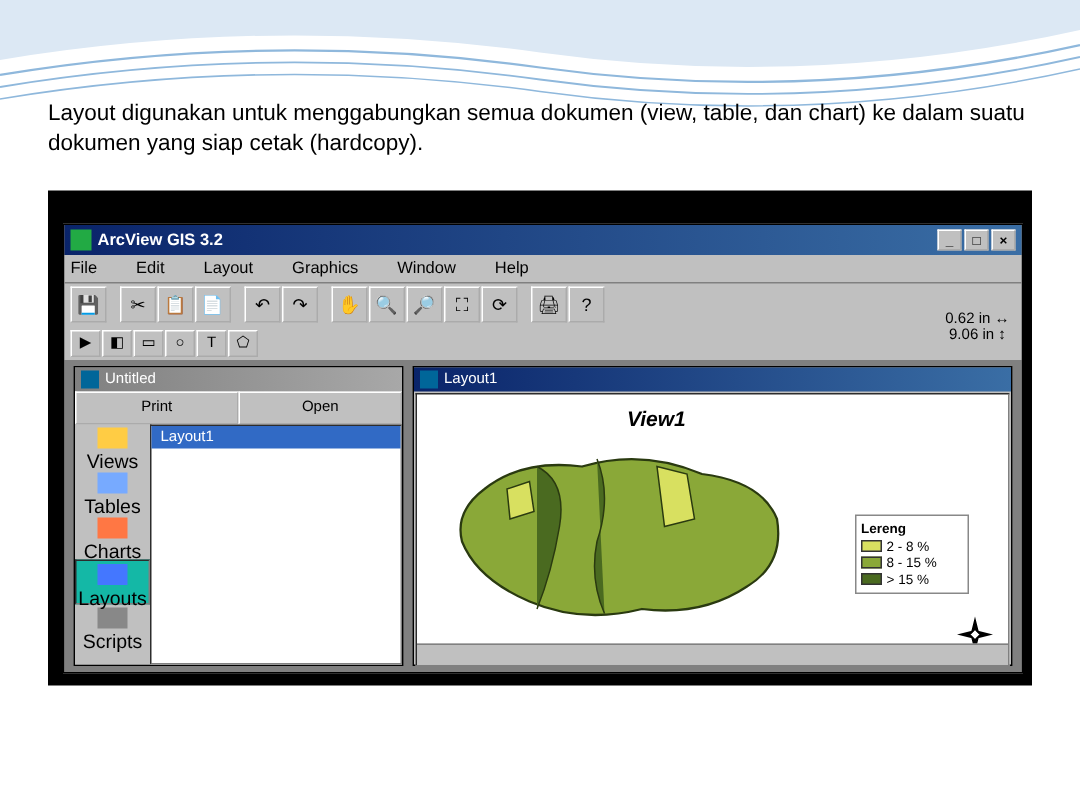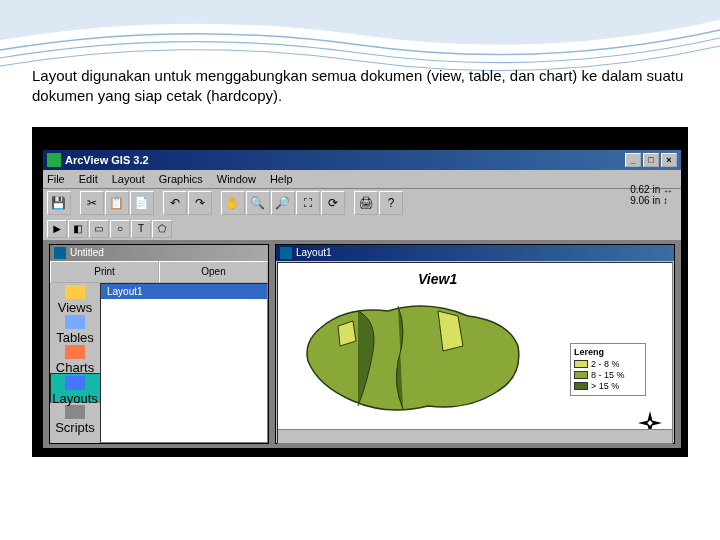--- a/index.html
+++ b/index.html
@@ -6,28 +6,28 @@
   body { width: 720px; height: 540px; font-family: Arial, sans-serif; background: #fff; position: relative; overflow: hidden; }
   .wave-bg { position: absolute; top: 0; left: 0; width: 720px; height: 90px; }
   .content { position: relative; padding: 66px 32px 0 32px; }
   .desc { font-size: 15px; line-height: 1.35; color: #000; margin-bottom: 20px; }
   .screenshot { position: relative; height: 330px; background: #000; }
   .app-window { position: absolute; top: 22px; left: 10px; width: 640px; height: 300px; background: #c0c0c0; border: 1px solid #000; }
   .app-title { height: 20px; background: linear-gradient(90deg,#0a246a,#3a6ea5); display: flex; align-items: center; padding: 0 4px; color: #fff; font-size: 11px; font-weight: bold; }
   .app-icon { width: 14px; height: 14px; background: #2a4; margin-right: 4px; display: inline-block; }
   .win-ctrls { margin-left: auto; display: flex; gap: 2px; }
   .win-btn { width: 16px; height: 14px; background: #c0c0c0; border: 1px outset #fff; font-size: 9px; text-align: center; line-height: 12px; color: #000; font-family: sans-serif; }
-  .menu-bar { height: 18px; background: #c0c0c0; display: flex; align-items: center; padding: 0 4px; font-size: 11px; }
+  .menu-bar { height: 18px; background: #c0c0c0; display: flex; align-items: center; padding: 0 4px; font-size: 11px; gap: 12px; }
   .menu-bar span { margin-right: 14px; }
   .toolbar { height: 30px; background: #c0c0c0; border-top: 1px solid #808080; display: flex; align-items: center; padding: 2px 4px; }
   .tbtn { width: 24px; height: 24px; background: #c0c0c0; border: 1px outset #fff; margin-right: 1px; font-size: 12px; text-align: center; line-height: 22px; }
   .tgap { width: 8px; }
   .toolbar2 { height: 22px; background: #c0c0c0; display: flex; align-items: center; padding: 2px 4px; }
   .tbtn2 { width: 20px; height: 18px; background: #c0c0c0; border: 1px outset #fff; margin-right: 1px; font-size: 10px; text-align: center; line-height: 16px; }
-  .coords { position: absolute; right: 8px; top: 34px; font-size: 10px; text-align: left; line-height: 1.1; }
+  .coords { position: absolute; right: 8px; top: 57px; font-size: 10px; text-align: center; line-height: 1.1; }
   .workspace { position: absolute; top: 90px; left: 0; right: 0; bottom: 0; background: #808080; }
   .proj-win { position: absolute; top: 4px; left: 6px; width: 220px; height: 200px; background: #c0c0c0; border: 1px solid #000; }
   .sub-title { height: 16px; background: linear-gradient(90deg,#808080,#a8a8a8); display: flex; align-items: center; padding: 0 4px; font-size: 10px; color: #fff; }
   .sub-icon { width: 12px; height: 12px; background: #069; margin-right: 4px; }
   .proj-btns { display: flex; height: 22px; }
   .proj-btn { flex: 1; border: 1px outset #fff; font-size: 10px; text-align: center; line-height: 20px; background: #c0c0c0; }
   .proj-body { display: flex; height: 160px; }
   .side { width: 50px; background: #c0c0c0; }
   .side-item { height: 30px; text-align: center; font-size: 13px; padding-top: 2px; }
   .side-item.sel { background: #14b8a6; border: 1px inset #808080; }

